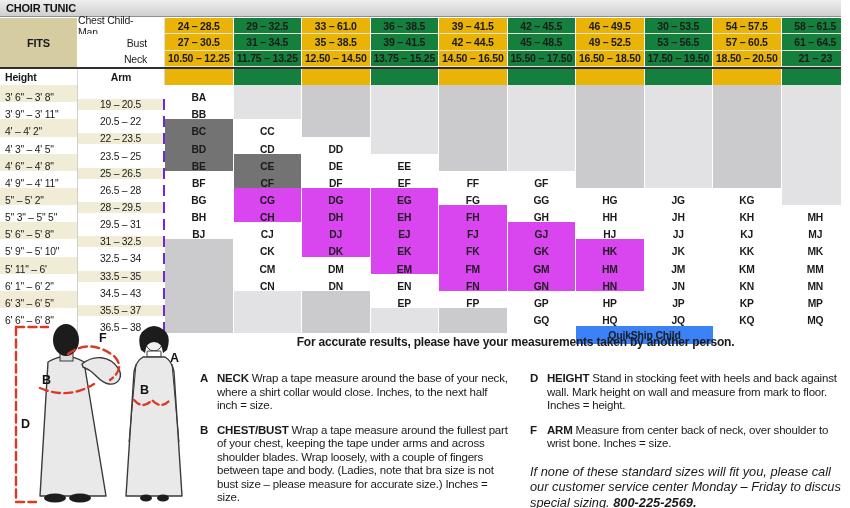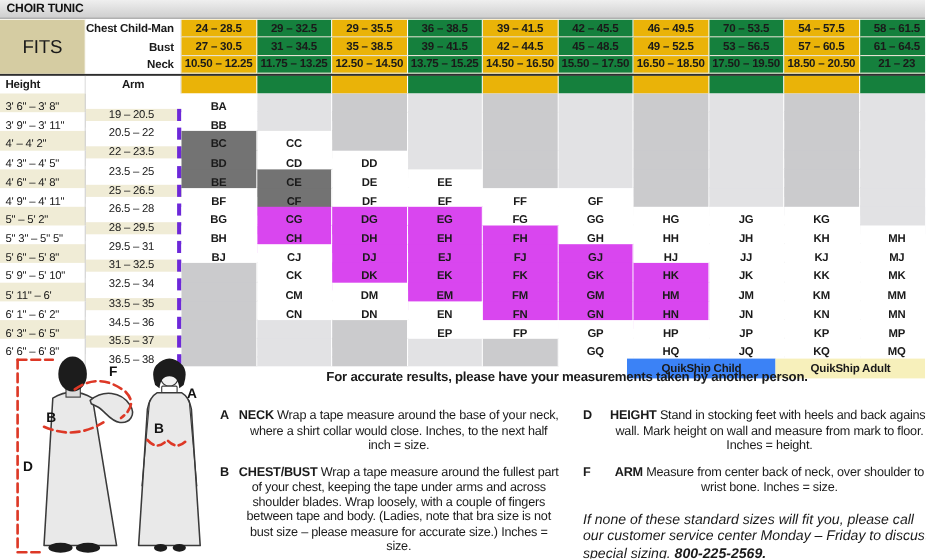--- a/index.html
+++ b/index.html
@@ -9,33 +9,33 @@
   
   .titlebar{height:16px;background:linear-gradient(#efefef,#cfcfcf);
             border-bottom:1px solid #8f8f8f;line-height:16px;padding-left:6px;
             font-size:11px;font-weight:bold;color:#111;}
 
   
   .grid{display:grid;grid-template-columns:78px 87px repeat(10,68.5px);}
   .hdr{grid-auto-rows:16.4px;margin-top:1px;}
   .cell{box-sizing:border-box;display:flex;align-items:center;border-right:1px solid #fff;}
   .fits{grid-column:1;grid-row:1/4;background:#d5cca2;justify-content:center;
-        font-weight:normal;font-size:17px;border-right:1px solid #fff;}
-  .hlabel{justify-content:flex-end;padding-right:6px;font-weight:bold;font-size:10.5px;background:#fff;border-right:1px solid #e0e0e0;}
+        font-weight:bold;font-size:11px;border-right:1px solid #fff;}
+  .hlabel{justify-content:flex-end;padding-right:17px;font-weight:normal;font-size:10.5px;background:#fff;border-right:1px solid #e0e0e0;}
   .hval{justify-content:center;font-weight:bold;font-size:10.5px;border-bottom:1px solid #e6e2d2;}
   .col-odd{background:#eab308;}
   .col-even{background:#15803d;}
   .sep{height:2px;background:#2e2e2e;}
   .harow{height:16px;}
   .harow .cell{font-size:10.5px;}
   .ha-height{font-weight:bold;padding-left:5px;background:#fff;border-right:1px solid #d8d8d8;}
   .ha-arm{font-weight:bold;justify-content:center;background:#fff;border-right:1px solid #d8d8d8;}
   .brow{height:16.15px;border-bottom:1px solid #c6c6c6;}
   .hcell{padding-left:5px;font-size:10.3px;border-right:1px solid #cfcfcf;}
-  .acell{justify-content:center;font-size:10.3px;border-right:4px solid #6d28d9;margin-top:14px;}
+  .acell{justify-content:center;font-size:10.3px;border-right:2px solid #6d28d9;margin-top:14px;}
   .row-cream{background:#f0ecd6;}
   .row-white{background:#ffffff;}
   .scell{justify-content:center;font-weight:bold;font-size:10.3px;background:#fff;}
   .g-dark{background:#cbcbcd;}
   .g-light{background:#e2e2e4;}
   .hl-child{background:#737373;}
   .hl-adult{background:#d946ef;}
 
   
   .legend{display:flex;margin-top:1px;height:18px;}
@@ -48,43 +48,43 @@
   
   .bottom{position:absolute;left:0;top:330px;width:850px;height:178px;}
   .figure{position:absolute;left:2px;top:-8px;}
   .intro{position:absolute;left:185px;right:4px;top:6px;text-align:center;
          font-weight:bold;font-size:12px;line-height:13.5px;}
   .cols{position:absolute;left:200px;top:42px;display:flex;gap:22px;}
   .colL{width:308px;}
   .colR{width:322px;}
   .instr{display:flex;margin-bottom:11px;}
   .ltr{width:17px;font-weight:bold;font-size:11.5px;line-height:13.5px;}
-  .itxt{flex:1;font-size:11.5px;line-height:13.5px;text-align:center;}
+  .itxt{flex:1;font-size:11.5px;line-height:13.5px;}
   .kw{font-weight:bold;}
   .note{font-style:italic;font-size:12.8px;line-height:15.5px;letter-spacing:0;margin-top:13px;}
   .note b{font-style:italic;}
 </style>
 </head>
 <body>
 
 <div class="page">
 
   <div class="titlebar">CHOIR TUNIC</div>
 
   <div class="grid hdr" id="header-grid">
       <div class="cell fits" style="grid-area: 1 / 1 / 4;">FITS</div>
       <div class="cell hlabel">Chest Child-Man</div>
       <div class="cell hval col-odd">24 – 28.5</div>
       <div class="cell hval col-even">29 – 32.5</div>
-      <div class="cell hval col-odd">29 – 35.5</div>
+      <div class="cell hval col-odd">33 – 61.0</div>
       <div class="cell hval col-even">36 – 38.5</div>
       <div class="cell hval col-odd">39 – 41.5</div>
       <div class="cell hval col-even">42 – 45.5</div>
       <div class="cell hval col-odd">46 – 49.5</div>
-      <div class="cell hval col-even">70 – 53.5</div>
+      <div class="cell hval col-even">30 – 53.5</div>
       <div class="cell hval col-odd">54 – 57.5</div>
       <div class="cell hval col-even">58 – 61.5</div>
       <div class="cell hlabel">Bust</div>
       <div class="cell hval col-odd">27 – 30.5</div>
       <div class="cell hval col-even">31 – 34.5</div>
       <div class="cell hval col-odd">35 – 38.5</div>
       <div class="cell hval col-even">39 – 41.5</div>
       <div class="cell hval col-odd">42 – 44.5</div>
       <div class="cell hval col-even">45 – 48.5</div>
       <div class="cell hval col-odd">49 – 52.5</div>
@@ -271,21 +271,21 @@
         <div class="cell scell hl-adult">EM</div>
         <div class="cell scell hl-adult">FM</div>
         <div class="cell scell hl-adult">GM</div>
         <div class="cell scell hl-adult">HM</div>
         <div class="cell scell">JM</div>
         <div class="cell scell">KM</div>
         <div class="cell scell">MM</div>
       </div>
       <div class="grid brow">
         <div class="cell hcell row-white">6' 1" – 6' 2"</div>
-        <div class="cell acell row-white">34.5 – 36</div>
+        <div class="cell acell row-white">34.5 – 43</div>
         <div class="cell g-dark"></div>
         <div class="cell scell">CN</div>
         <div class="cell scell">DN</div>
         <div class="cell scell">EN</div>
         <div class="cell scell hl-adult">FN</div>
         <div class="cell scell hl-adult">GN</div>
         <div class="cell scell hl-adult">HN</div>
         <div class="cell scell">JN</div>
         <div class="cell scell">KN</div>
         <div class="cell scell">MN</div>
@@ -316,21 +316,20 @@
         <div class="cell scell">HQ</div>
         <div class="cell scell">JQ</div>
         <div class="cell scell">KQ</div>
         <div class="cell scell">MQ</div>
       </div>
     </div>
 
   <div class="legend">
     <div class="spacer"></div>
     <div class="box lg-child">QuikShip Child</div>
-    <div class="box lg-adult">QuikShip Adult</div>
   </div>
 
   <div class="bottom">
 
     <svg class="figure" width="196" height="190" viewBox="0 0 196 190">
 
       <g stroke="#dd3826" stroke-width="2.4" fill="none" stroke-dasharray="8 4.5" stroke-linecap="round">
         <path d="M14,5 H46"></path>
         <path d="M14,5 V180"></path>
         <path d="M14,180 H34"></path>

